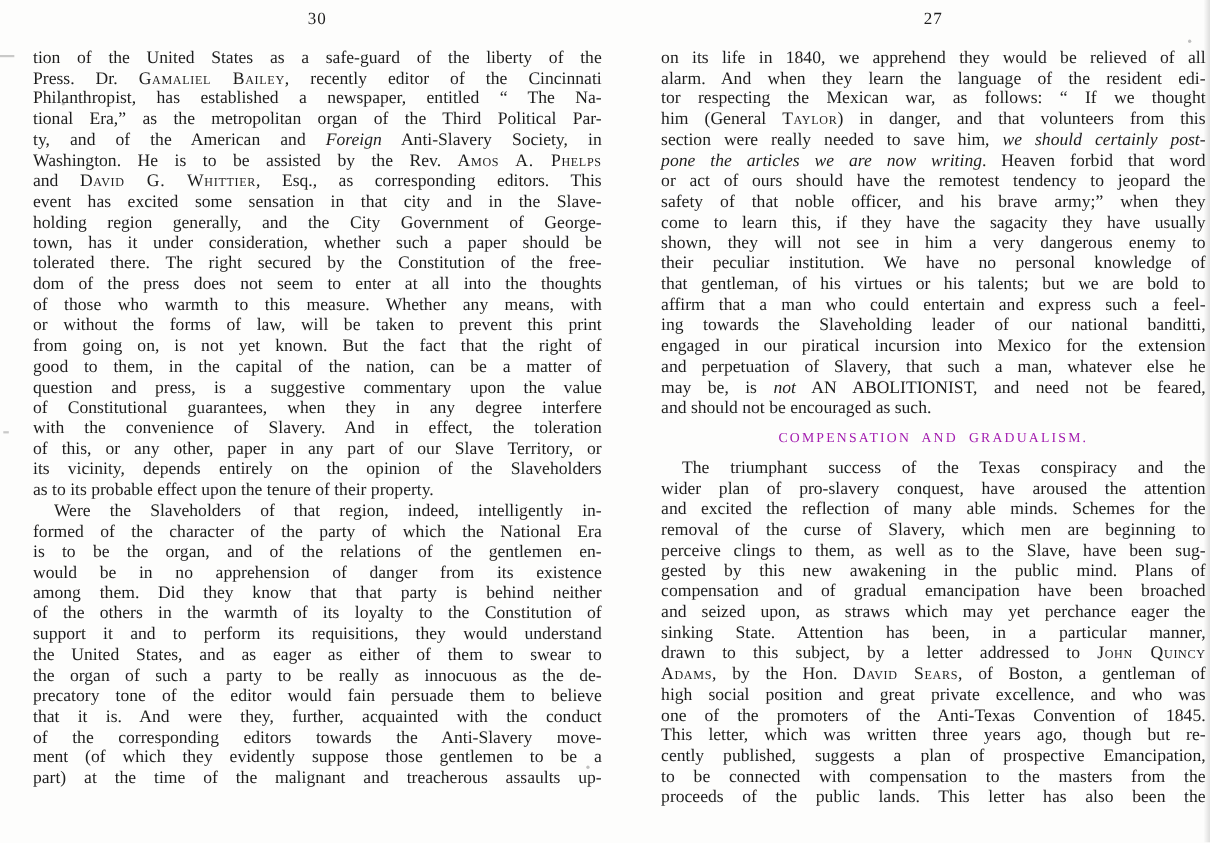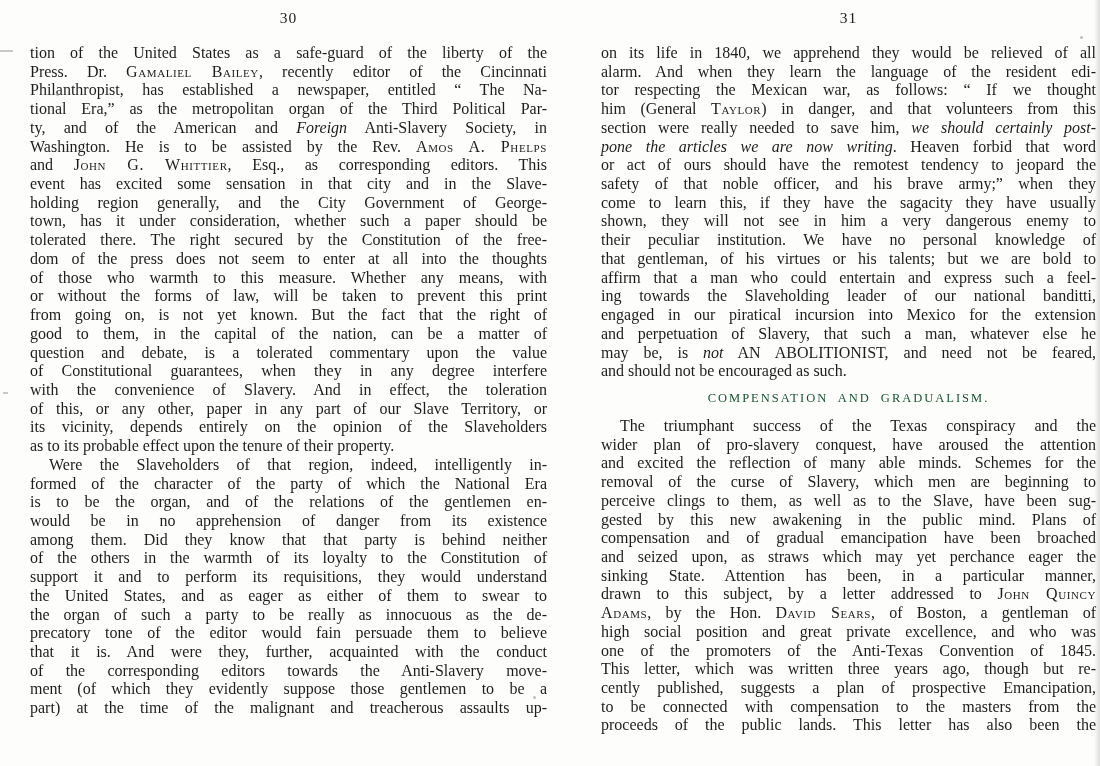--- a/index.html
+++ b/index.html
@@ -25,21 +25,21 @@
     text-align: justify;
     text-align-last: justify;
   }
   .line.para-end { text-align-last: left; }
   .line.indent { text-indent: 19px; }
   .sc { font-variant: small-caps; letter-spacing: 0.6px; }
   .i  { font-style: italic; }
   .section-heading {
     text-align: center; font-size: 12.5px; letter-spacing: 2px;
     word-spacing: 5px; line-height: 15px; margin: 10px 0 11px 0;
-    color: #14532d;
+    color: #a21caf;
   }
   .edge-shadow {
     position: absolute; right: 0; top: 0; width: 6px; height: 100%;
     background: linear-gradient(to right, rgba(0,0,0,0), rgba(0,0,0,0.12));
   }
   .speck { position: absolute; background: #8a8a8a; }
   .speck.dash { height: 2px; opacity: 0.45; }
   .speck.dot  { width: 3px; height: 3px; border-radius: 50%; opacity: 0.55; }
 </style>
 </head>
@@ -49,31 +49,31 @@
 
   <div class="page left">
     <div class="page-number">30</div>
     <div class="page-body">
         <div class="line">tion of the United States as a safe-guard of the liberty of the</div>
         <div class="line">Press. Dr. <span class="sc">Gamaliel Bailey</span>, recently editor of the Cincinnati</div>
         <div class="line">Philanthropist, has established a newspaper, entitled “ The Na-</div>
         <div class="line">tional Era,” as the metropolitan organ of the Third Political Par-</div>
         <div class="line">ty, and of the American and <span class="i">Foreign</span> Anti-Slavery Society, in</div>
         <div class="line">Washington. He is to be assisted by the Rev. <span class="sc">Amos A. Phelps</span></div>
-        <div class="line">and <span class="sc">John G. Whittier</span>, Esq., as corresponding editors. This</div>
+        <div class="line">and <span class="sc">David G. Whittier</span>, Esq., as corresponding editors. This</div>
         <div class="line">event has excited some sensation in that city and in the Slave-</div>
         <div class="line">holding region generally, and the City Government of George-</div>
         <div class="line">town, has it under consideration, whether such a paper should be</div>
         <div class="line">tolerated there. The right secured by the Constitution of the free-</div>
         <div class="line">dom of the press does not seem to enter at all into the thoughts</div>
         <div class="line">of those who warmth to this measure. Whether any means, with</div>
         <div class="line">or without the forms of law, will be taken to prevent this print</div>
         <div class="line">from going on, is not yet known. But the fact that the right of</div>
         <div class="line">good to them, in the capital of the nation, can be a matter of</div>
-        <div class="line">question and debate, is a tolerated commentary upon the value</div>
+        <div class="line">question and press, is a suggestive commentary upon the value</div>
         <div class="line">of Constitutional guarantees, when they in any degree interfere</div>
         <div class="line">with the convenience of Slavery. And in effect, the toleration</div>
         <div class="line">of this, or any other, paper in any part of our Slave Territory, or</div>
         <div class="line">its vicinity, depends entirely on the opinion of the Slaveholders</div>
         <div class="line para-end">as to its probable effect upon the tenure of their property.</div>
         <div class="line indent">Were the Slaveholders of that region, indeed, intelligently in-</div>
         <div class="line">formed of the character of the party of which the National Era</div>
         <div class="line">is to be the organ, and of the relations of the gentlemen en-</div>
         <div class="line">would be in no apprehension of danger from its existence</div>
         <div class="line">among them. Did they know that that party is behind neither</div>
@@ -83,21 +83,21 @@
         <div class="line">the organ of such a party to be really as innocuous as the de-</div>
         <div class="line">precatory tone of the editor would fain persuade them to believe</div>
         <div class="line">that it is. And were they, further, acquainted with the conduct</div>
         <div class="line">of the corresponding editors towards the Anti-Slavery move-</div>
         <div class="line">ment (of which they evidently suppose those gentlemen to be a</div>
         <div class="line">part) at the time of the malignant and treacherous assaults up-</div>
       </div>
   </div>
 
   <div class="page right">
-    <div class="page-number">31</div>
+    <div class="page-number">27</div>
     <div class="page-body">
         <div class="line">on its life in 1840, we apprehend they would be relieved of all</div>
         <div class="line">alarm. And when they learn the language of the resident edi-</div>
         <div class="line">tor respecting the Mexican war, as follows: “ If we thought</div>
         <div class="line">him (General <span class="sc">Taylor</span>) in danger, and that volunteers from this</div>
         <div class="line">section were really needed to save him, <span class="i">we should certainly post-</span></div>
         <div class="line"><span class="i">pone the articles we are now writing</span>. Heaven forbid that word</div>
         <div class="line">or act of ours should have the remotest tendency to jeopard the</div>
         <div class="line">safety of that noble officer, and his brave army;” when they</div>
         <div class="line">come to learn this, if they have the sagacity they have usually</div>

